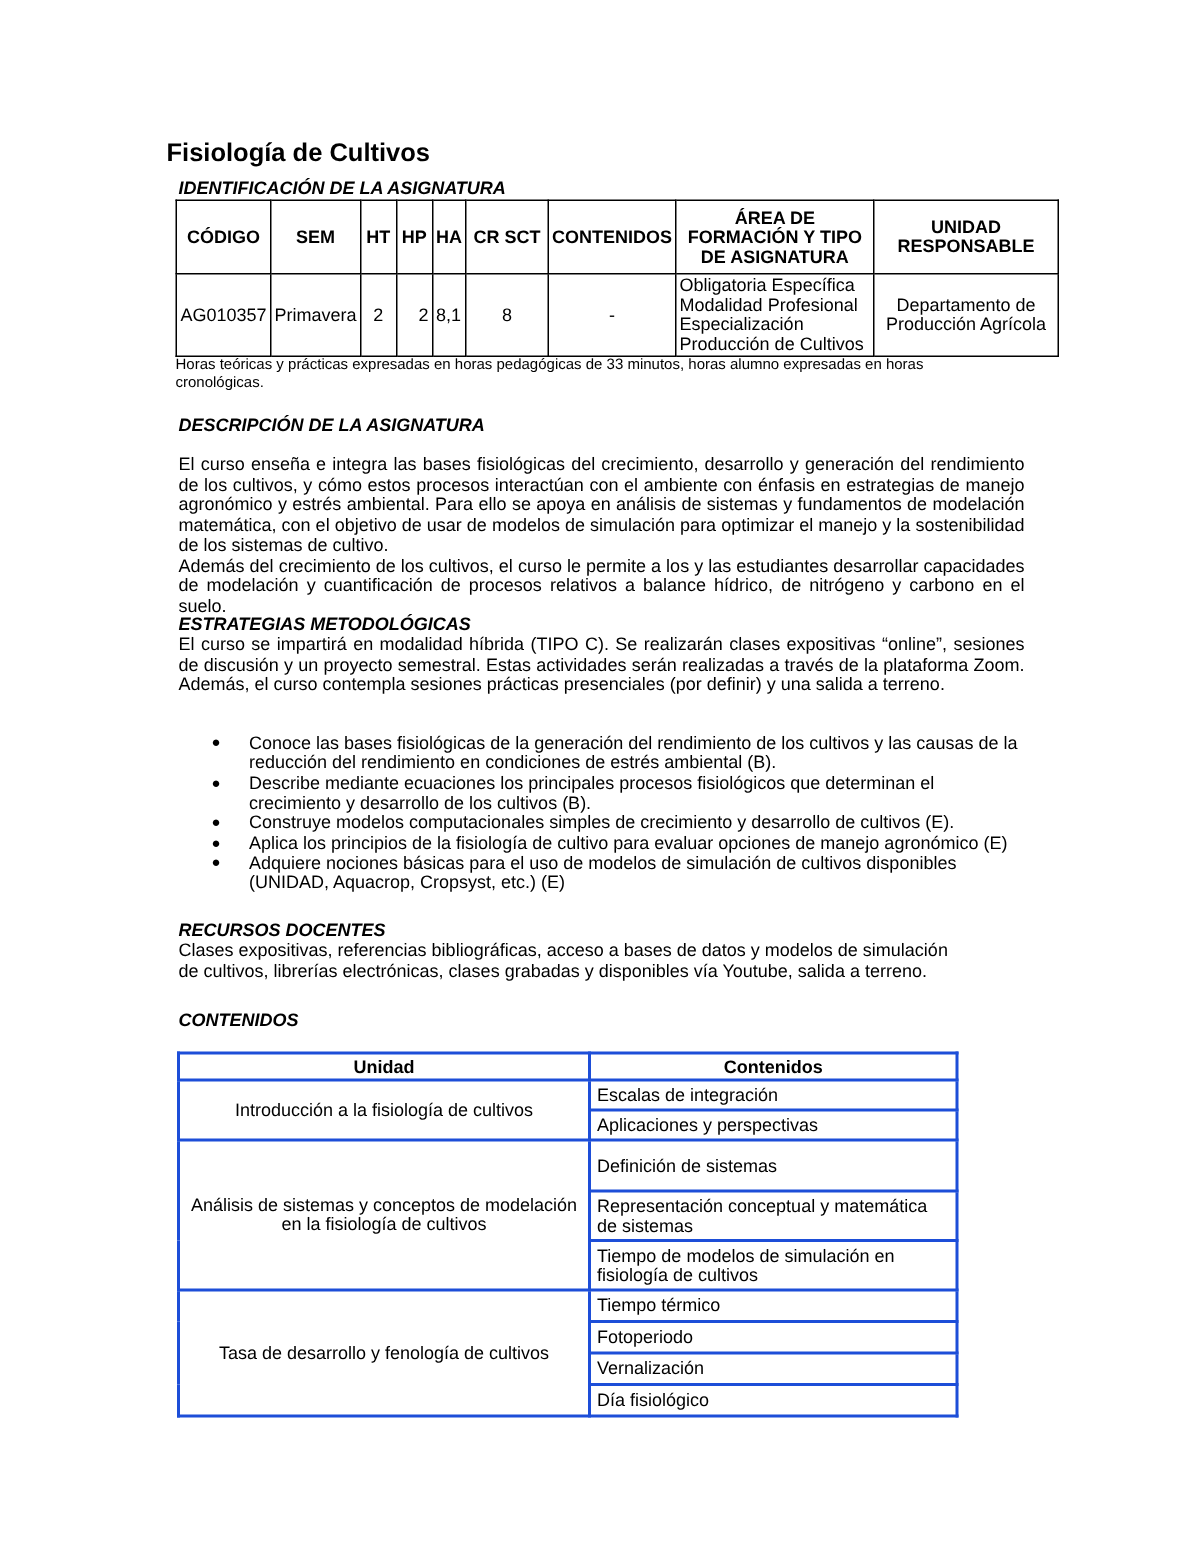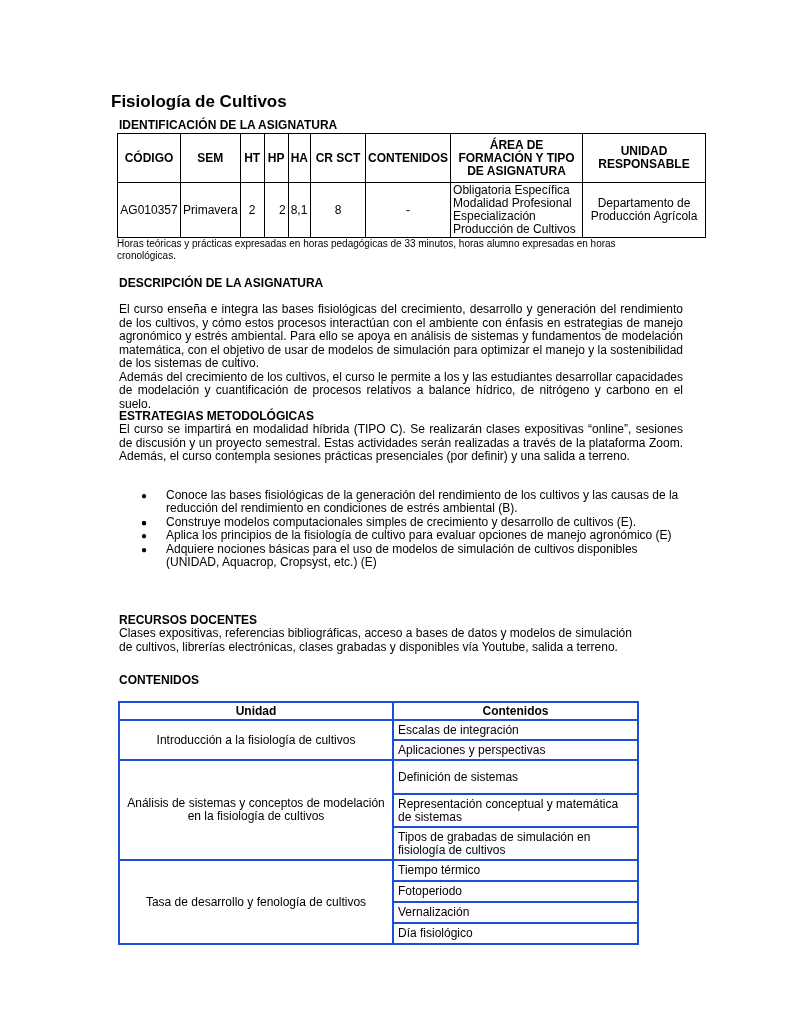--- a/index.html
+++ b/index.html
@@ -6,21 +6,21 @@
   body {
     width: 800px; height: 1035px; position: relative; overflow: hidden;
     font-family: "Liberation Sans", sans-serif; color: #000;
   }
   .page { position: absolute; left: 0; top: 0; width: 800px; height: 1035px; }
   .title {
     position: absolute; left: 111px; top: 92px;
     font-size: 17px; font-weight: bold; margin: 0;
   }
   .sec-head {
-    position: absolute; left: 119px; font-size: 12px; font-weight: bold; margin: 0;
+    position: absolute; left: 119px; font-size: 12px; font-weight: bold; margin: 0; font-style: italic;
   }
   .sec-head .normal { font-weight: normal; }
   .para {
     position: absolute; left: 119px; width: 564px;
     font-size: 12px; line-height: 13.5px; text-align: justify; margin: 0;
   }
   .para p { margin: 0; }
 
   
   table.ident {
@@ -116,21 +116,21 @@
     <p>Además del crecimiento de los cultivos, el curso le permite a los y las estudiantes desarrollar capacidades de modelación y cuantificación de procesos relativos a balance hídrico, de nitrógeno y carbono en el suelo.</p>
   </div>
 
   <h2 class="sec-head" style="top:409px;">ESTRATEGIAS METODOLÓGICAS</h2>
   <div class="para" style="top:423px;">
     <p>El curso se impartirá en modalidad híbrida (TIPO C). Se realizarán clases expositivas “online”, sesiones de discusión y un proyecto semestral. Estas actividades serán realizadas a través de la plataforma Zoom. Además, el curso contempla sesiones prácticas presenciales (por definir) y una salida a terreno.</p>
   </div>
 
   <ul class="comp">
     <li><span class="bullet">●</span><span>Conoce las bases fisiológicas de la generación del rendimiento de los cultivos y las causas de la reducción del rendimiento en condiciones de estrés ambiental (B).</span></li>
-    <li><span class="bullet">●</span></li>
+    <li><span class="bullet">●</span><span>Describe mediante ecuaciones los principales procesos fisiológicos que determinan el crecimiento y desarrollo de los cultivos (B).</span></li>
     <li><span class="bullet">●</span><span>Construye modelos computacionales simples de crecimiento y desarrollo de cultivos (E).</span></li>
     <li><span class="bullet">●</span><span>Aplica los principios de la fisiología de cultivo para evaluar opciones de manejo agronómico (E)</span></li>
     <li><span class="bullet">●</span><span>Adquiere nociones básicas para el uso de modelos de simulación de cultivos disponibles (UNIDAD, Aquacrop, Cropsyst, etc.) (E)</span></li>
   </ul>
 
   <h2 class="sec-head" style="top:613px;">RECURSOS DOCENTES</h2>
   <div class="para" style="top:627px; width:520px; text-align:left;">
     <p>Clases expositivas, referencias bibliográficas, acceso a bases de datos y modelos de simulación de cultivos, librerías electrónicas, clases grabadas y disponibles vía Youtube, salida a terreno.</p>
   </div>
 
@@ -152,21 +152,21 @@
         <td class="item" style="height:14px;">Aplicaciones y perspectivas</td>
       </tr>
       <tr>
         <td class="unit" rowspan="3">Análisis de sistemas y conceptos de modelación en la fisiología de cultivos</td>
         <td class="item" style="height:28px;">Definición de sistemas</td>
       </tr>
       <tr>
         <td class="item" style="height:27px;">Representación conceptual y matemática de sistemas</td>
       </tr>
       <tr>
-        <td class="item" style="height:27px;">Tipos de grabadas de simulación en fisiología de cultivos</td>
+        <td class="item" style="height:27px;">Tiempo de modelos de simulación en fisiología de cultivos</td>
       </tr>
       <tr>
         <td class="unit" rowspan="4">Tasa de desarrollo y fenología de cultivos</td>
         <td class="item" style="height:15px;">Tiempo térmico</td>
       </tr>
       <tr>
         <td class="item" style="height:15px;">Fotoperiodo</td>
       </tr>
       <tr>
         <td class="item" style="height:15px;">Vernalización</td>

